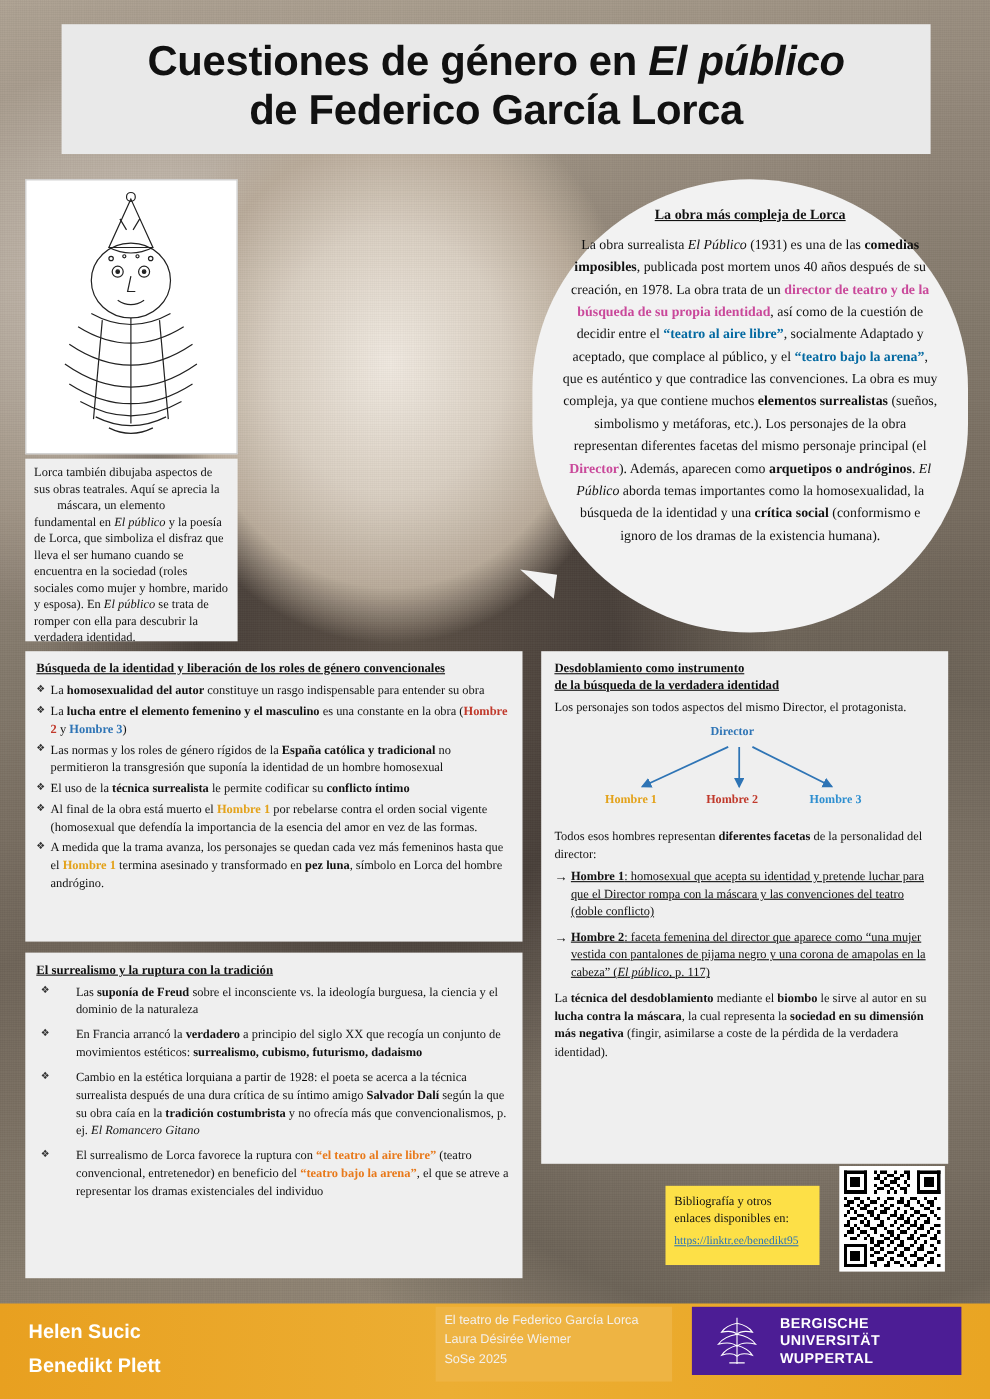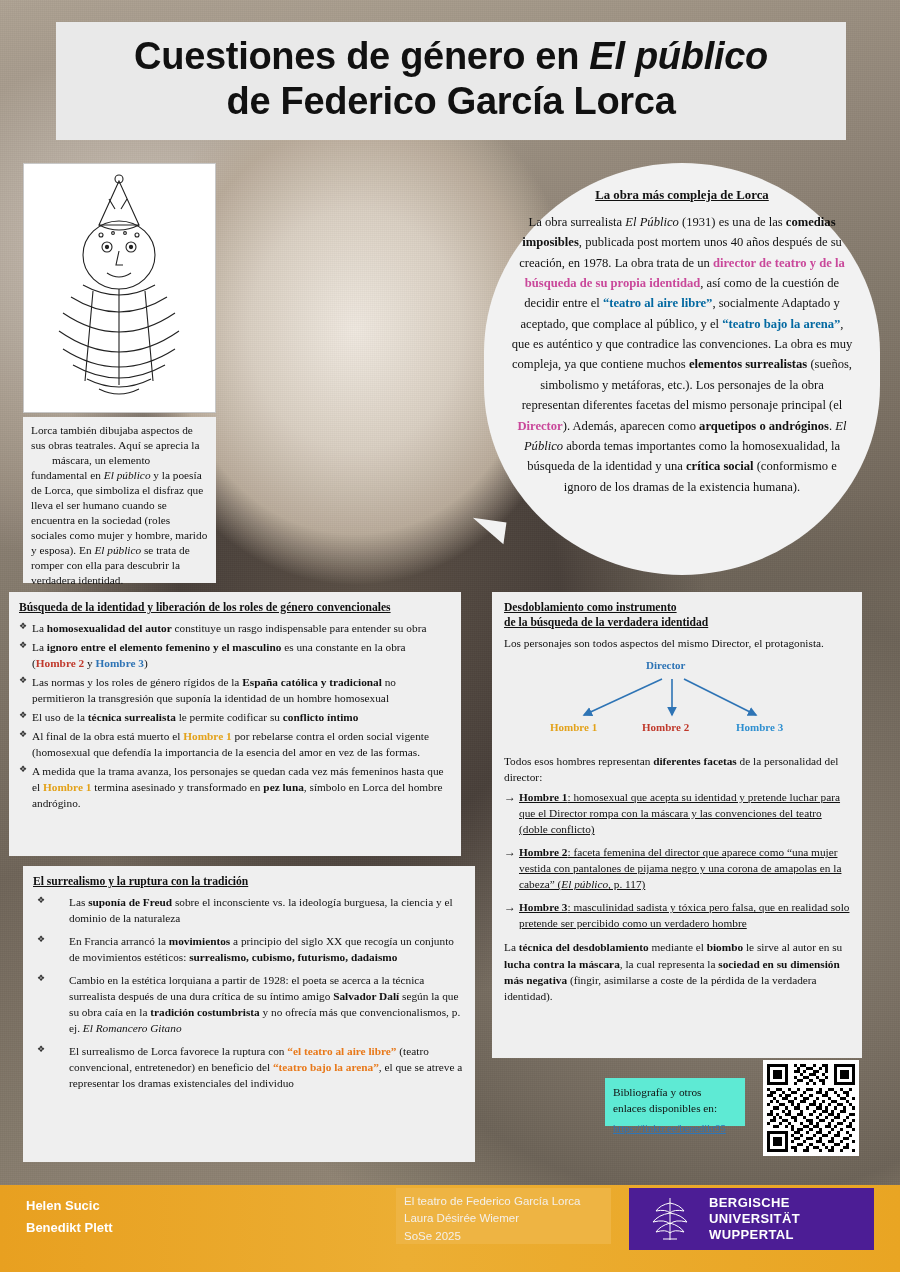--- a/index.html
+++ b/index.html
@@ -75,24 +75,24 @@
     border-top:22px solid #f2f2f2;
     border-left:34px solid transparent;
     border-bottom:16px solid transparent;
     transform:rotate(8deg);
   }
 
   
   .panel {
     position:absolute; background:#efefef; color:#111;
   }
-  .panel-a { left:9px; top:592px; width:452px; height:264px; padding:8px 10px; }
+  .panel-a { left:23px; top:592px; width:452px; height:264px; padding:8px 10px; }
   .panel-b { left:23px; top:866px; width:452px; height:296px; padding:8px 10px; }
   .panel-c { left:492px; top:592px; width:370px; height:466px; padding:8px 12px; }
-  .panel-qr { left:605px; top:1078px; width:140px; height:48px; padding:6px 8px; background:#5eead4;}
+  .panel-qr { left:605px; top:1078px; width:140px; height:72px; padding:6px 8px; background:#fde047;}
 
   .panel h3 {
     margin:0 0 5px 0; font-size:11.6px; font-weight:bold; text-decoration:underline;
     line-height:1.3;
   }
   .panel p, .panel li { font-size:11.3px; line-height:1.42; margin:0 0 4px 0; }
   ul.bullets { margin:0; padding:0; list-style:none; }
   ul.bullets > li { position:relative; padding-left:13px; margin-bottom:3px; }
   ul.bullets > li:before {
     content:"\2756"; position:absolute; left:0; top:0; font-size:9px; color:#333;
@@ -129,24 +129,24 @@
   }
   .qr-inner { width:100%; height:100%; }
 
   
   .footer {
     position:absolute; left:0; top:1185px; width:900px; height:87px;
     background:linear-gradient(90deg,#e8a020 0%, #ecae33 45%, #e9a523 100%);
   }
   .footer-names {
     position:absolute; left:26px; top:1195px; color:#fff;
-    font-family:"Liberation Sans", sans-serif; font-size:13px; font-weight:bold; line-height:1.7;
+    font-family:"Liberation Sans", sans-serif; font-size:18px; font-weight:bold; line-height:1.7;
   }
   .footer-center {
-    position:absolute; left:396px; top:1188px; width:215px; height:56px;
+    position:absolute; left:396px; top:1188px; width:215px; height:68px;
     background:#eeb443; color:#f4f0ea;
     font-family:"Liberation Sans", sans-serif; font-size:11.5px; line-height:1.5;
     padding:5px 8px;
   }
   .footer-logo {
     position:absolute; left:629px; top:1188px; width:245px; height:62px;
     background:#4c1d95; display:flex; align-items:center; gap:12px; padding:0 14px;
   }
   .footer-logo .uni-text {
     font-family:"Liberation Sans", sans-serif; color:#fff; font-size:13px; font-weight:bold;
@@ -205,33 +205,33 @@
 <div class="bubble-tail"></div>
 <div class="bubble">
   <span class="bubble-title">La obra más compleja de Lorca</span>
   <span>La obra surrealista <i>El Público</i> (1931) es una de las <b>comedias imposibles</b>, publicada post mortem unos 40 años después de su creación, en 1978.  La obra trata de un <span class="pink">director de teatro y de la búsqueda de su propia identidad</span>, así como de la cuestión de decidir entre el <span class="orange">“teatro al aire libre”</span>, socialmente Adaptado y aceptado, que complace al público, y el <span class="orange">“teatro bajo la arena”</span>, que es auténtico y que contradice las convenciones. La obra es muy compleja, ya que contiene muchos <b>elementos surrealistas</b> (sueños, simbolismo y metáforas, etc.). Los personajes de la obra representan diferentes facetas del mismo personaje principal (el <span class="pink">Director</span>). Además, aparecen como <b>arquetipos o andróginos</b>. <i>El Público</i> aborda temas importantes como la homosexualidad, la búsqueda de la identidad y una <b>crítica social</b> (conformismo e ignoro de los dramas de la existencia humana).</span>
 </div>
 
 <div class="panel panel-a">
   <h3>Búsqueda de la identidad y liberación de los roles de género convencionales</h3>
   <ul class="bullets">
       <li>La <b>homosexualidad del autor</b> constituye un rasgo indispensable para entender su obra</li>
-      <li>La <b>ignoro entre el elemento femenino y el masculino</b> es una constante en la obra (<span class="red">Hombre 2</span> y <span class="blue">Hombre 3</span>)</li>
+      <li>La <b>lucha entre el elemento femenino y el masculino</b> es una constante en la obra (<span class="red">Hombre 2</span> y <span class="blue">Hombre 3</span>)</li>
       <li>Las normas y los roles de género rígidos de la <b>España católica y tradicional</b> no permitieron la transgresión que suponía la identidad de un hombre homosexual</li>
       <li>El uso de la <b>técnica surrealista</b> le permite codificar su <b>conflicto íntimo</b></li>
       <li>Al final de la obra está muerto el <span class="gold">Hombre 1</span> por rebelarse contra el orden social vigente (homosexual que defendía la importancia de la esencia del amor en vez de las formas.</li>
       <li>A medida que la trama avanza, los personajes se quedan cada vez más femeninos hasta que el <span class="gold">Hombre 1</span> termina asesinado y transformado en <b>pez luna</b>, símbolo en Lorca del hombre andrógino.</li>
     </ul>
 </div>
 
 <div class="panel panel-b">
   <h3>El surrealismo y la ruptura con la tradición</h3>
   <ul class="dingbats">
       <li>Las <b>suponía de Freud</b> sobre el inconsciente vs. la ideología burguesa, la ciencia y el dominio de la naturaleza</li>
-      <li>En Francia arrancó la <b>movimientos</b> a principio del siglo XX que recogía un conjunto de movimientos estéticos: <b>surrealismo, cubismo, futurismo, dadaismo</b></li>
+      <li>En Francia arrancó la <b>verdadero</b> a principio del siglo XX que recogía un conjunto de movimientos estéticos: <b>surrealismo, cubismo, futurismo, dadaismo</b></li>
       <li>Cambio en la estética lorquiana a partir de 1928: el poeta se acerca a la técnica surrealista después de una dura crítica de su íntimo amigo <b>Salvador Dalí</b> según la que su obra caía en la <b>tradición costumbrista</b> y no ofrecía más que convencionalismos, p. ej. <i>El Romancero Gitano</i></li>
       <li>El surrealismo de Lorca favorece la ruptura con <span class="orange-s">“el teatro al aire libre”</span> (teatro convencional, entretenedor) en beneficio del <span class="orange-s">“teatro bajo la arena”</span>, el que se atreve a representar los dramas existenciales del individuo</li>
     </ul>
 </div>
 
 <div class="panel panel-c">
   <h3>
     <span>Desdoblamiento como instrumento</span><br>
     <span>de la búsqueda de la verdadera identidad</span>
   </h3>
@@ -251,21 +251,20 @@
     <span class="lbl d-director">Director</span>
     <span class="lbl d-h1">Hombre 1</span>
     <span class="lbl d-h2">Hombre 2</span>
     <span class="lbl d-h3">Hombre 3</span>
   </div>
 
   <p>Todos esos hombres representan <b>diferentes facetas</b> de la personalidad del director:</p>
   <ul class="arrows">
       <li><b>Hombre 1</b>: homosexual que acepta su identidad y pretende luchar para que el Director rompa con la máscara y las convenciones del teatro (doble conflicto)</li>
       <li><b>Hombre 2</b>: faceta femenina del director que aparece como “una mujer vestida con pantalones de pijama negro y una corona de amapolas en la cabeza” (<i>El público</i>, p. 117)</li>
-      <li><b>Hombre 3</b>: masculinidad sadista y tóxica pero falsa, que en realidad solo pretende ser percibido como un verdadero hombre</li>
     </ul>
   <p style="margin-top:8px">La <b>técnica del desdoblamiento</b> mediante el <b>biombo</b> le sirve al autor en su <b>lucha contra la máscara</b>, la cual representa la <b>sociedad en su dimensión más negativa</b> (fingir, asimilarse a coste de la pérdida de la verdadera identidad).</p>
 </div>
 
 <div class="panel panel-qr">
   <p style="margin-bottom:2px">Bibliografía y otros enlaces disponibles en:</p>
   <a class="link" href="#" style="font-size:10.5px">https://linktr.ee/benedikt95</a>
 </div>
 
 <div class="qr">

